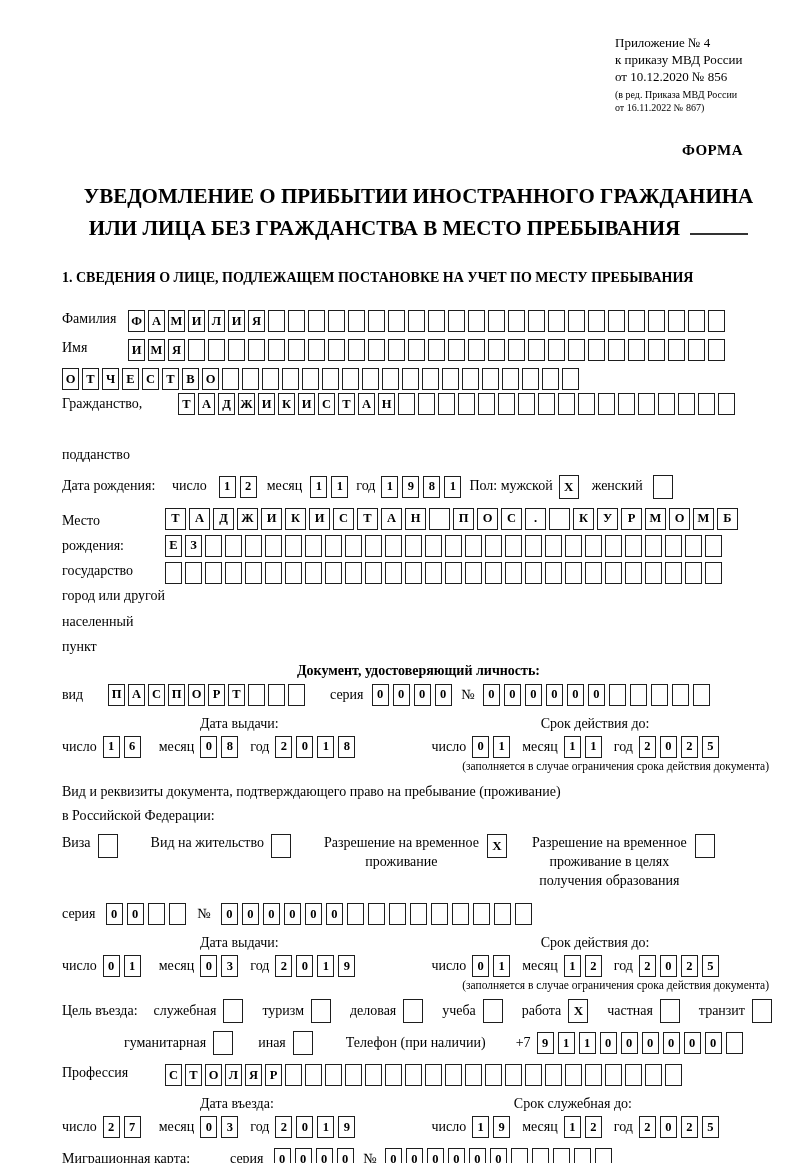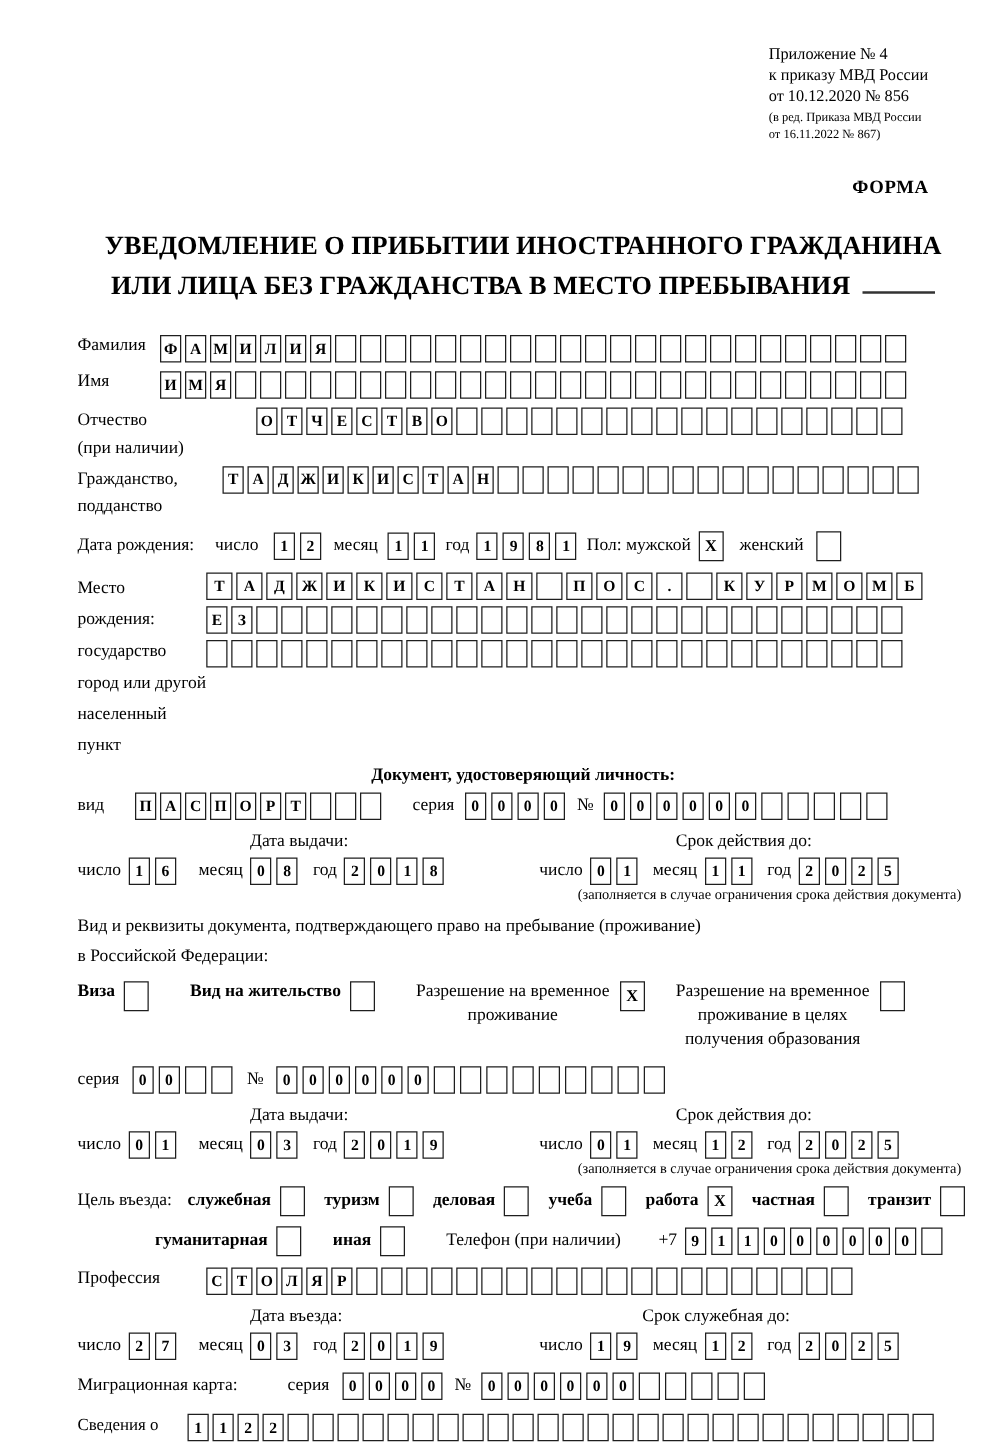--- a/index.html
+++ b/index.html
@@ -20,21 +20,21 @@
   .blank-line{display:inline-block;width:58px;border-bottom:2px solid #333;margin-left:10px;vertical-align:baseline;}
 
   .sec-head{margin-top:26px;font-weight:bold;font-size:14px;}
 
   
   .frow{display:flex;align-items:flex-start;margin-top:7px;}
   .flabel{font-size:14px;line-height:1.35;flex:0 0 auto;}
   .lblcol{display:flex;flex-direction:column;flex:0 0 auto;font-size:14px;line-height:1.55;}
   .w66{width:66px;}
   .w143{width:143px;}
-  .w116{width:116px;}
+  .w116{width:116px;gap:29px;}
   .w103{width:103px;}
   .w46{width:46px;}
 
   
   .cells{display:inline-flex;flex:0 0 auto;}
   .cell{
     flex:0 0 auto;width:15px;height:20px;border:1.6px solid #1e1e1e;
     margin-right:3px;display:flex;align-items:center;justify-content:center;
     font-size:12.5px;font-weight:bold;background:#fff;
   }
@@ -48,21 +48,21 @@
 
   .dgroup{display:inline-flex;align-items:center;}
   .dgroup .flabel{margin-right:6px;}
   .dgroup .cells{margin-right:8px;}
 
   .two-heads{display:flex;margin-top:10px;font-size:14px;}
   .note{font-size:11.5px;margin-top:2px;}
   .note-right{text-align:right;padding-right:6px;}
 
   .optpair{display:inline-flex;align-items:flex-start;}
-  .optpair .flabel{margin-right:7px;font-weight:bold;}
+  .optpair .flabel{margin-right:7px;}
   .opt-multi{text-align:center;font-size:14px;line-height:1.35;}
 
   .intro{margin-top:9px;font-size:14px;line-height:1.55;}
   .gap22{width:22px;flex:0 0 auto;}
   .gap30{width:30px;flex:0 0 auto;}
 
   .rep-label{width:88px;font-size:13.5px;line-height:1.65;}
 </style>
 </head>
 <body>
@@ -79,20 +79,21 @@
     </div>
   </div>
 
   <div class="forma">ФОРМА</div>
 
   <div class="title">
     <div>УВЕДОМЛЕНИЕ О ПРИБЫТИИ ИНОСТРАННОГО ГРАЖДАНИНА</div>
     <div><span>ИЛИ ЛИЦА БЕЗ ГРАЖДАНСТВА В МЕСТО ПРЕБЫВАНИЯ</span><span class="blank-line"></span></div>
   </div>
 
+  <div class="sec-head">1. СВЕДЕНИЯ О ЛИЦЕ, ПОДЛЕЖАЩЕМ ПОСТАНОВКЕ НА УЧЕТ ПО МЕСТУ ПРЕБЫВАНИЯ</div>
 
   <div class="frow" style="margin-top:24px;">
     <span class="flabel w66">Фамилия</span>
     <span class="cells">
         <span class="cell">Ф</span>
         <span class="cell">А</span>
         <span class="cell">М</span>
         <span class="cell">И</span>
         <span class="cell">Л</span>
         <span class="cell">И</span>
@@ -153,24 +154,20 @@
         <span class="cell"></span>
         <span class="cell"></span>
         <span class="cell"></span>
         <span class="cell"></span>
         <span class="cell"></span>
         <span class="cell"></span>
       </span>
   </div>
 
   <div class="frow">
-    <span class="lblcol w143">
-      <span>Отчество</span>
-      <span>(при наличии)</span>
-    </span>
     <span class="cells">
         <span class="cell">О</span>
         <span class="cell">Т</span>
         <span class="cell">Ч</span>
         <span class="cell">Е</span>
         <span class="cell">С</span>
         <span class="cell">Т</span>
         <span class="cell">В</span>
         <span class="cell">О</span>
         <span class="cell"></span>

